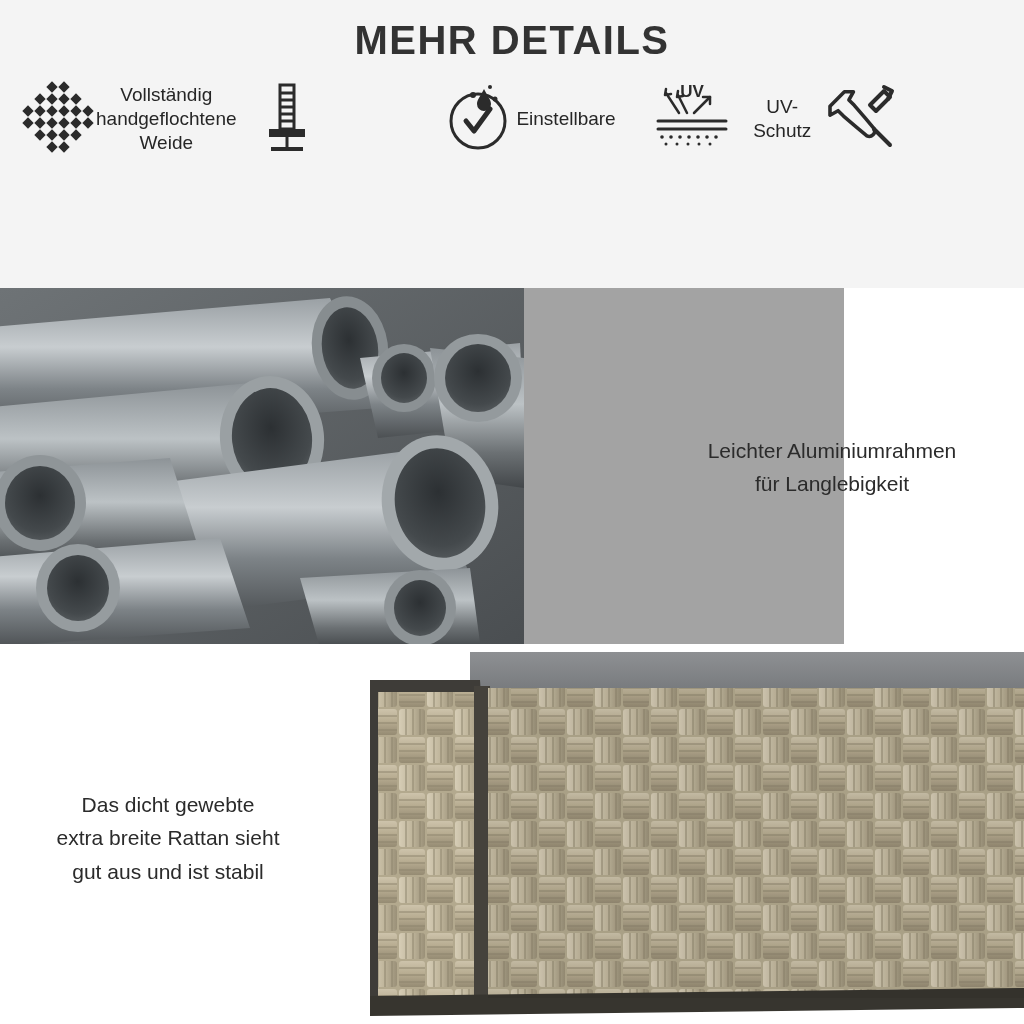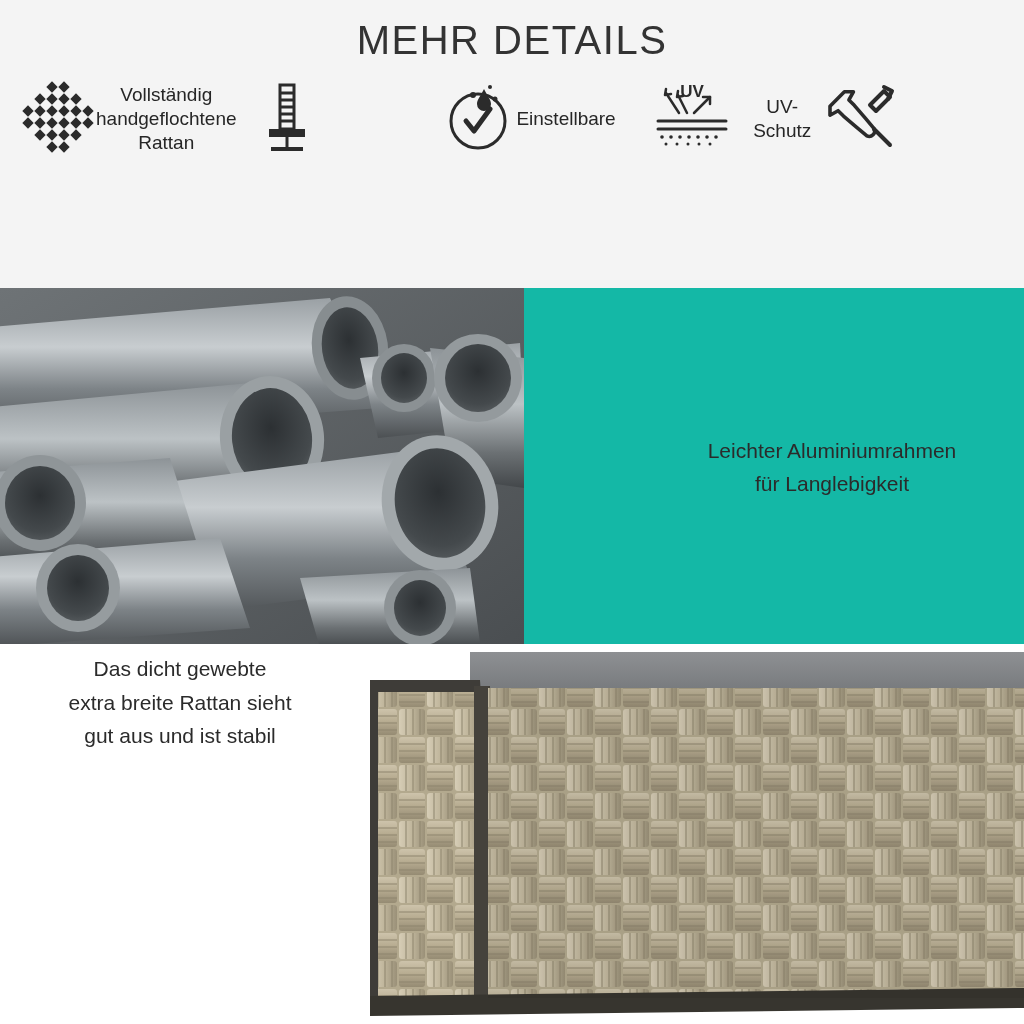--- a/index.html
+++ b/index.html
@@ -13,21 +13,21 @@
   .page{position:relative;width:1024px;height:1024px;}
 
   
   .top-panel{
     position:absolute;left:0;top:0;width:1024px;height:288px;
     background:#f4f4f4;
   }
   .title{
     text-align:center;
     font-size:40px;
-    font-weight:normal;
+    font-weight:bold;
     letter-spacing:1.5px;
     color:#333333;
     padding-top:18px;
     margin:0;
   }
   .features{
     display:flex;
     align-items:flex-start;
     justify-content:space-between;
     padding:14px 14px 0 14px;
@@ -49,22 +49,22 @@
   }
   .feature .flabel{
     font-size:19px;
     line-height:1.28;
     color:#262626;
     margin-top:4px;
   }
 
   
   .alu-section{
-    position:absolute;left:0;top:288px;width:1024px;height:360px;
-    background:#14b8a6;
+    position:absolute;left:0;top:288px;width:844px;height:360px;
+    background:#a3a3a3;
   }
   .alu-photo{
     position:absolute;left:0;top:0;width:524px;height:360px;
     overflow:hidden;
     background:#5a5d60;
   }
   .alu-caption{
     position:absolute;left:600px;top:0;width:424px;height:360px;
     display:flex;align-items:center;justify-content:flex-start;
   }
@@ -79,22 +79,22 @@
     border-bottom:13px solid transparent;
     border-right:16px solid #3c3c3c;
   }
 
   
   .rattan-section{
     position:absolute;left:0;top:652px;width:1024px;height:372px;
     background:#ffffff;
   }
   .rattan-caption{
-    position:absolute;left:20px;top:0;width:320px;height:372px;
-    display:flex;justify-content:center;
+    position:absolute;left:8px;top:0;width:320px;height:372px;
+    display:flex;align-items:center;justify-content:center;
   }
   .rattan-caption .caption-text{
     width:300px;margin-left:0;font-size:21px;line-height:1.6;
   }
   .rattan-photo{
     position:absolute;left:370px;top:0;width:654px;height:372px;
     overflow:hidden;
   }
   .divider-white{
     position:absolute;left:0;top:644px;width:1024px;height:10px;background:#ffffff;
@@ -138,21 +138,21 @@
               <rect x="28" y="52" width="8" height="8" transform="rotate(45 32 56)"></rect>
               <rect x="40" y="52" width="8" height="8" transform="rotate(45 44 56)"></rect>
               <rect x="52" y="52" width="8" height="8" transform="rotate(45 56 56)"></rect>
               <rect x="28" y="64" width="8" height="8" transform="rotate(45 32 68)"></rect>
               <rect x="40" y="64" width="8" height="8" transform="rotate(45 44 68)"></rect>
             </g>
           </svg>
         </div>
         <div class="flabel" style="white-space:pre-line">Vollständig
 handgeflochtene
-Rattan</div>
+Weide</div>
       </div>
 
       <div class="feature">
         <div class="ficon">
           <svg width="76" height="76" viewBox="0 0 76 76">
             <g stroke="#2b2b2b" stroke-width="3" fill="none">
               <rect x="31" y="6" width="14" height="44"></rect>
               <line x1="31" y1="14" x2="45" y2="14"></line>
               <line x1="31" y1="21" x2="45" y2="21"></line>
               <line x1="31" y1="28" x2="45" y2="28"></line>

